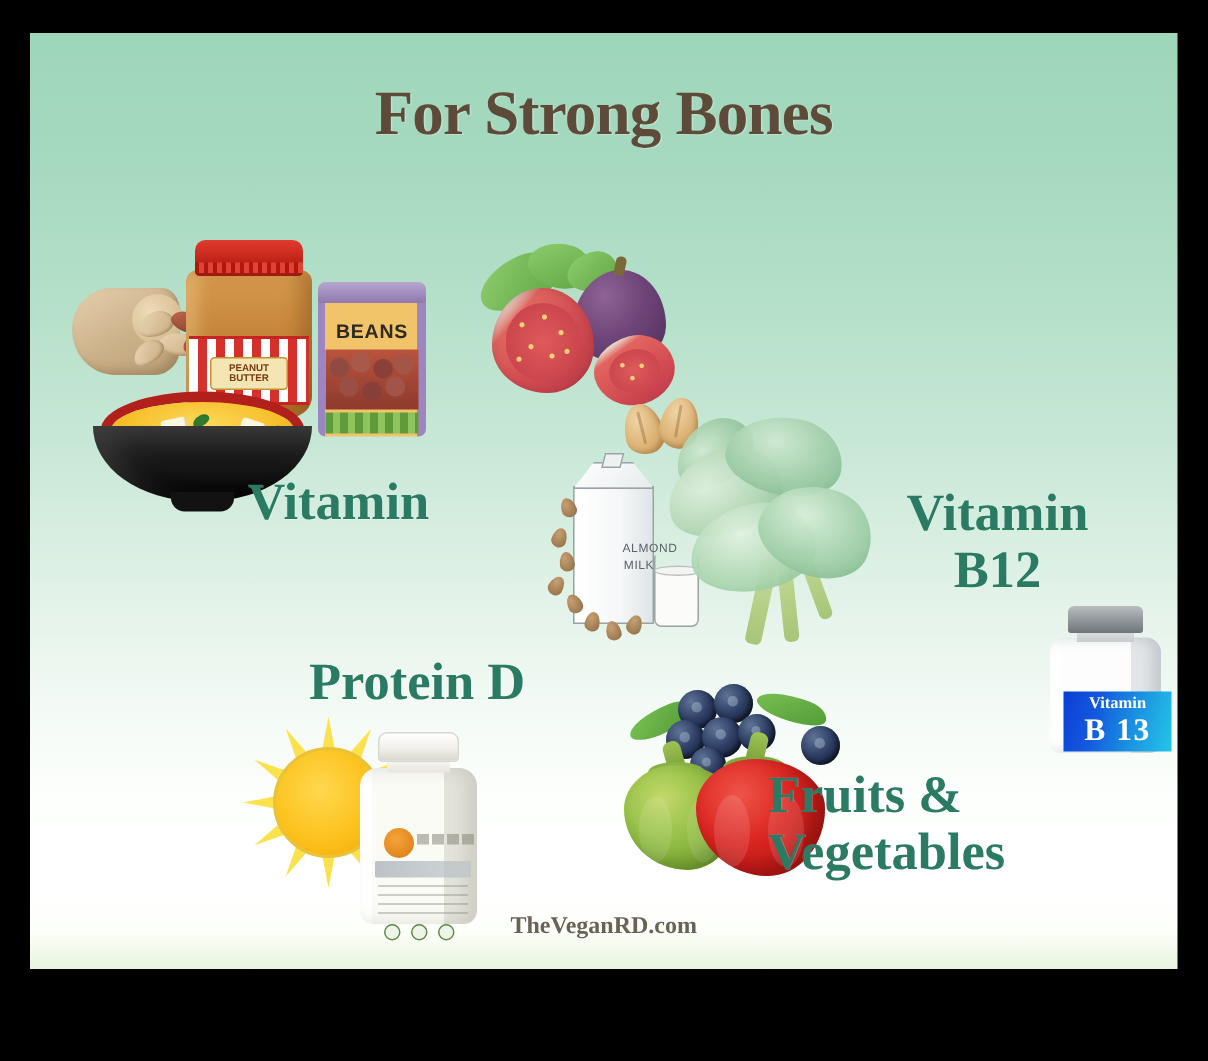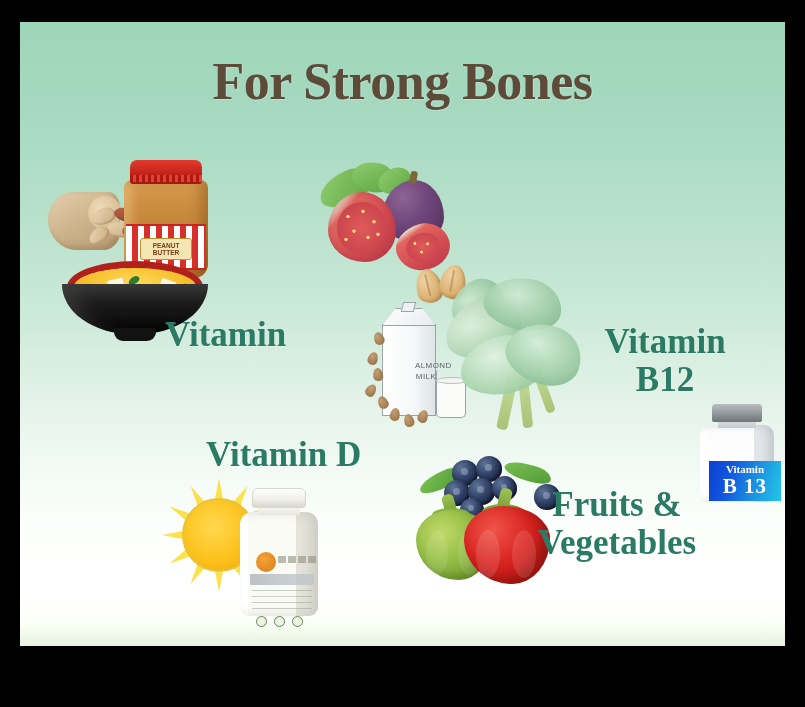--- a/index.html
+++ b/index.html
@@ -33,21 +33,21 @@
         #e8f4de 100%);
     overflow: hidden;
   }
 
   
   #title {
     position: absolute;
     left: 0; top: 30px;
     width: 765px;
     text-align: center;
-    font-size: 52px;
+    font-size: 42px;
     font-weight: bold;
     color: #5d4a39;
     letter-spacing: -0.5px;
     font-family: "Liberation Serif", "DejaVu Serif", serif;
     text-shadow: 1px 1px 0 rgba(255,255,255,0.25);
   }
 
   
   .food-label {
     position: absolute;
@@ -56,21 +56,21 @@
     font-size: 35px;
     line-height: 1.08;
     font-family: "Liberation Serif", "DejaVu Serif", serif;
     white-space: pre-line;
     text-shadow: 0.5px 0.5px 0 rgba(255,255,255,0.3);
   }
   #label-protein   { left: 145px; top: 294px; }
   #label-calcium   { left: 443px; top: 190px; }
   #label-b12       { left: 560px; top: 301px; width: 170px; text-align: center; }
   #label-vitd      { left: 186px; top: 414px; }
-  #label-fruitveg  { left: 492px; top: 464px; width: 210px; text-align: center; }
+  #label-fruitveg  { left: 492px; top: 489px; width: 210px; text-align: left; }
 
   #attribution {
     position: absolute;
     left: 0; top: 587px;
     width: 765px;
     text-align: center;
     font-size: 16px;
     font-weight: bold;
     color: #6a6257;
     font-family: "Liberation Serif", "DejaVu Serif", serif;
@@ -529,20 +529,28 @@
       <div class="pb-jar">
         <div class="pb-body">
           <div class="pb-label">
             <div class="pb-label-text">PEANUT
 BUTTER</div>
           </div>
         </div>
         <div class="pb-lid"></div>
       </div>
 
+      <div class="can">
+        <div class="can-body">
+          <div class="can-text">BEANS</div>
+          <div class="can-beans"></div>
+          <div class="can-foot"></div>
+        </div>
+        <div class="can-rim"></div>
+      </div>
 
       <div class="bowl">
         <div class="bowl-soup">
           <div class="tofu t1"></div>
           <div class="tofu t2"></div>
           <div class="tofu t3"></div>
           <div class="herb h1"></div>
           <div class="herb h2"></div>
           <div class="herb h3"></div>
           <div class="herb h4"></div>
@@ -654,19 +662,20 @@
       <div class="ps-green-cap"></div>
       <div class="pepper pepper-green"></div>
       <div class="pepper-stem ps-red"></div>
       <div class="ps-red-cap"></div>
       <div class="pepper pepper-red"></div>
     </div>
 
     <div class="food-label" id="label-protein">Vitamin</div>
     <div class="food-label" id="label-b12">Vitamin
 B12</div>
-    <div class="food-label" id="label-vitd">Vitamin D</div>
+    <div class="food-label" id="label-vitd">Protein D</div>
     <div class="food-label" id="label-fruitveg">Fruits &amp;
 Vegetables</div>
 
+    <div id="attribution">TheVeganRD.com</div>
 
   </div>
 </div>
 
 </body></html>

